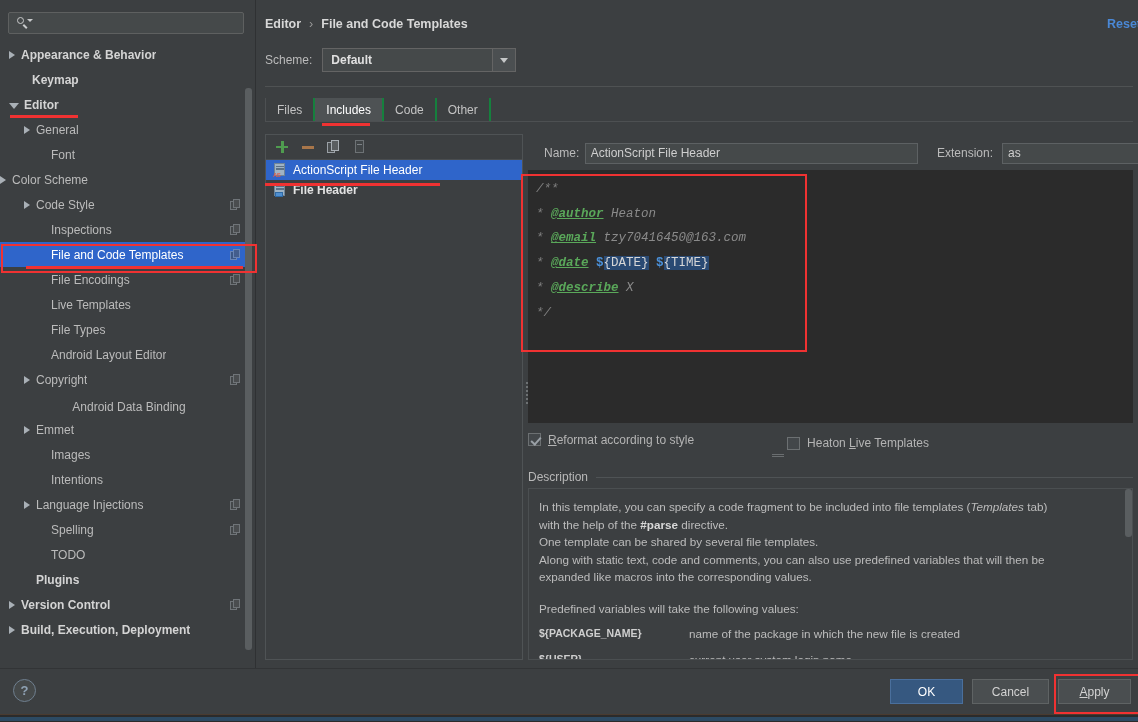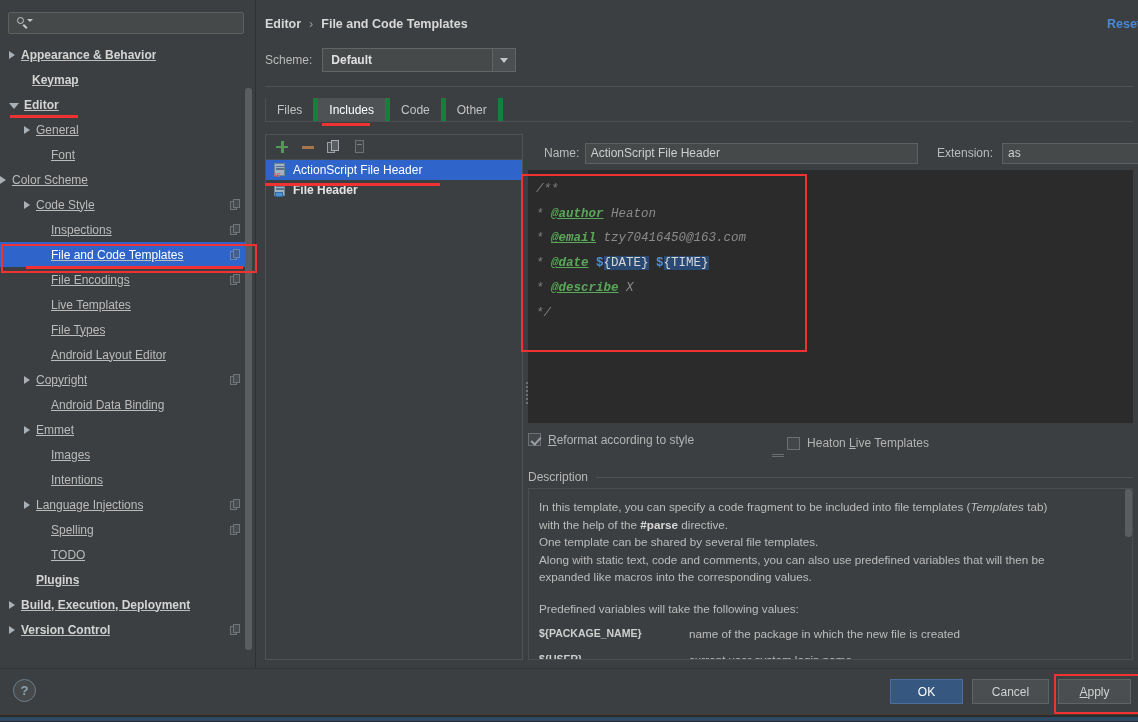--- a/index.html
+++ b/index.html
@@ -72,21 +72,20 @@
     font-size: 12px;
     padding: 0;
   }
 
   #tree {
     position: absolute;
     left: 0; top: 42px;
     width: 248px;
     height: 620px;
     overflow: hidden;
-    text-decoration: underline;
   }
   .tree-row {
     position: relative;
     height: 25px;
     display: flex;
     align-items: center;
     padding-right: 6px;
     white-space: nowrap;
   }
   .tree-row .arrow {
@@ -217,21 +216,21 @@
     left: 9px; top: 96px;
     height: 26px;
     display: flex;
     align-items: flex-end;
   }
   .tab {
     height: 24px;
     padding: 0 11px;
     display: flex; align-items: center;
     color: #c3c3c3;
-    border-right: 5px solid #15803d;
+    border-right: 2px solid #15803d;
     box-sizing: border-box;
     position: relative;
   }
   .tab.active { background: #4e5254; color: #ffffff; }
   .tab.first { border-left: 1px solid #4d5052; }
   #tabs-underline {
     position: absolute;
     left: 9px; top: 121px;
     width: 868px; height: 1px;
     background: #4d5052;
@@ -609,21 +608,21 @@
         </div>
         <div class="tree-row" style="padding-left: 39px;">
           <span class="arrow none"></span>
           <span class="tlabel">Android Layout Editor</span>
         </div>
         <div class="tree-row" style="padding-left: 24px;">
           <span class="arrow "></span>
           <span class="tlabel">Copyright</span>
           <span class="copy-badge"></span>
         </div>
-        <div class="tree-row" style="padding-left: 39px;">
+        <div class="tree-row" style="padding-left: 16px; flex-direction: column;">
           <span class="arrow none"></span>
           <span class="tlabel">Android Data Binding</span>
         </div>
         <div class="tree-row" style="padding-left: 24px;">
           <span class="arrow "></span>
           <span class="tlabel">Emmet</span>
         </div>
         <div class="tree-row" style="padding-left: 39px;">
           <span class="arrow none"></span>
           <span class="tlabel">Images</span>
@@ -645,26 +644,26 @@
         <div class="tree-row" style="padding-left: 39px;">
           <span class="arrow none"></span>
           <span class="tlabel">TODO</span>
         </div>
         <div class="tree-row bold" style="padding-left: 24px;">
           <span class="arrow none"></span>
           <span class="tlabel">Plugins</span>
         </div>
         <div class="tree-row bold" style="padding-left: 9px;">
           <span class="arrow "></span>
-          <span class="tlabel">Build, Execution, Deployment</span>
+          <span class="tlabel">Version Control</span>
+          <span class="copy-badge"></span>
         </div>
         <div class="tree-row bold" style="padding-left: 9px;">
           <span class="arrow "></span>
-          <span class="tlabel">Version Control</span>
-          <span class="copy-badge"></span>
+          <span class="tlabel">Build, Execution, Deployment</span>
         </div>
       </div>
 
     <div id="sb-scroll-track">
       <div id="sb-scroll-thumb"></div>
     </div>
   </div>
 
   <div id="content">
 

